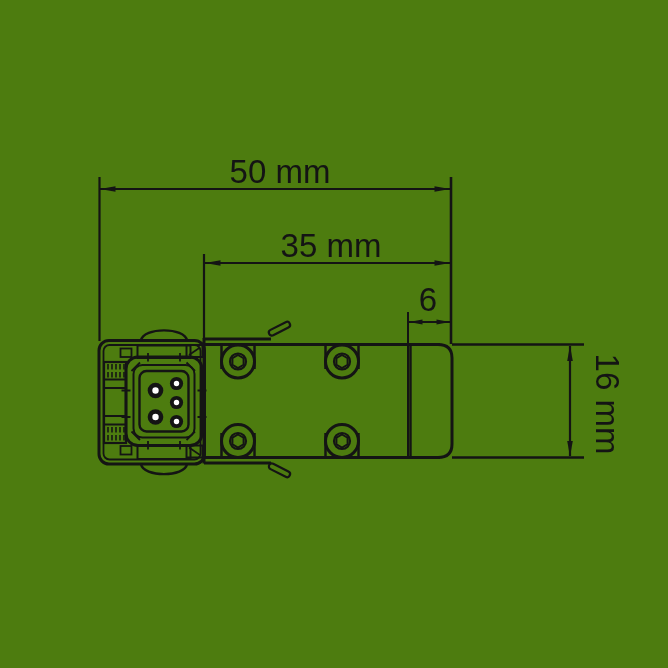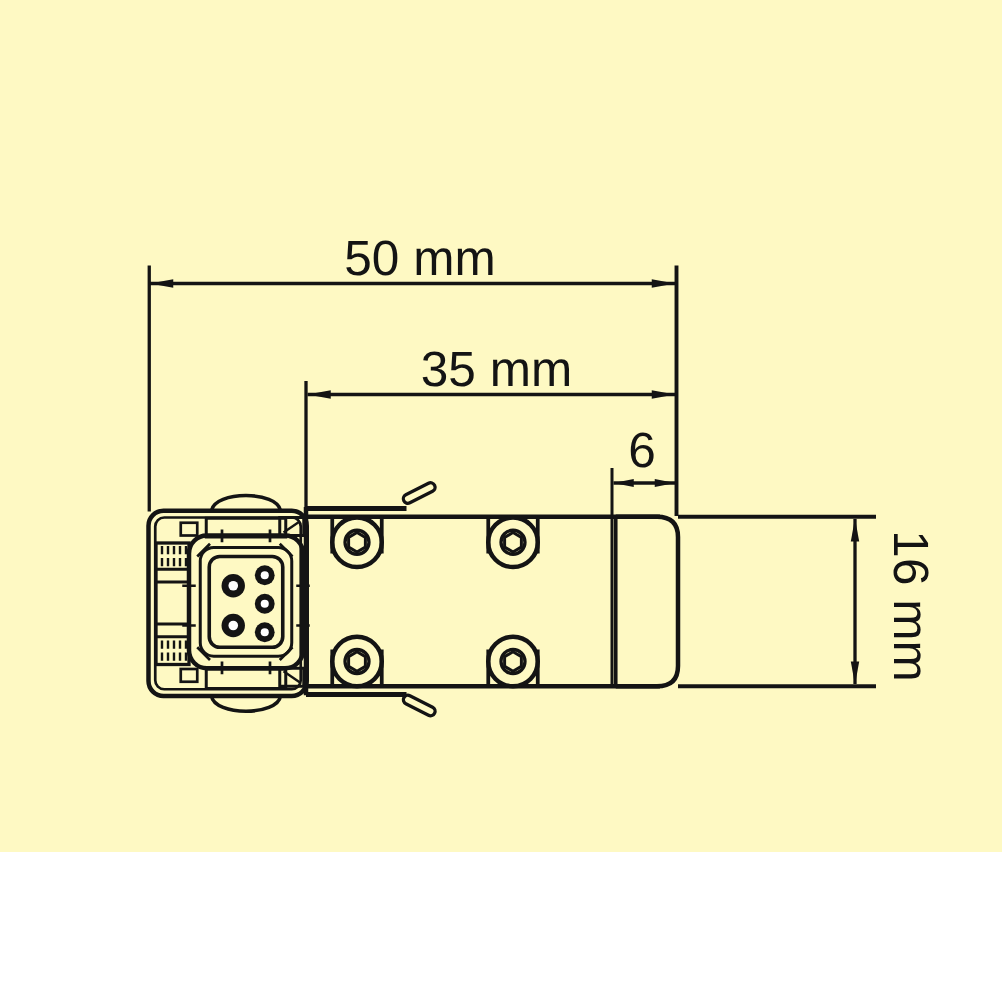--- a/index.html
+++ b/index.html
@@ -7,22 +7,22 @@
     padding: 0;
     width: 668px;
     height: 668px;
     background: #ffffff;
     overflow: hidden;
     font-family: "Liberation Sans", sans-serif;
   }
   .canvas {
     position: relative;
     width: 668px;
-    height: 568px;
-    background: #fef9c3;
+    height: 668px;
+    background: #4d7c0f;
   }
   svg { display: block; }
   .ln  { fill: none; stroke: #141414; }
   .fil { fill: #141414; stroke: none; }
   text.dim {
     fill: #141414;
     font-family: "Liberation Sans", sans-serif;
     font-size: 33px;
   }
 </style>

